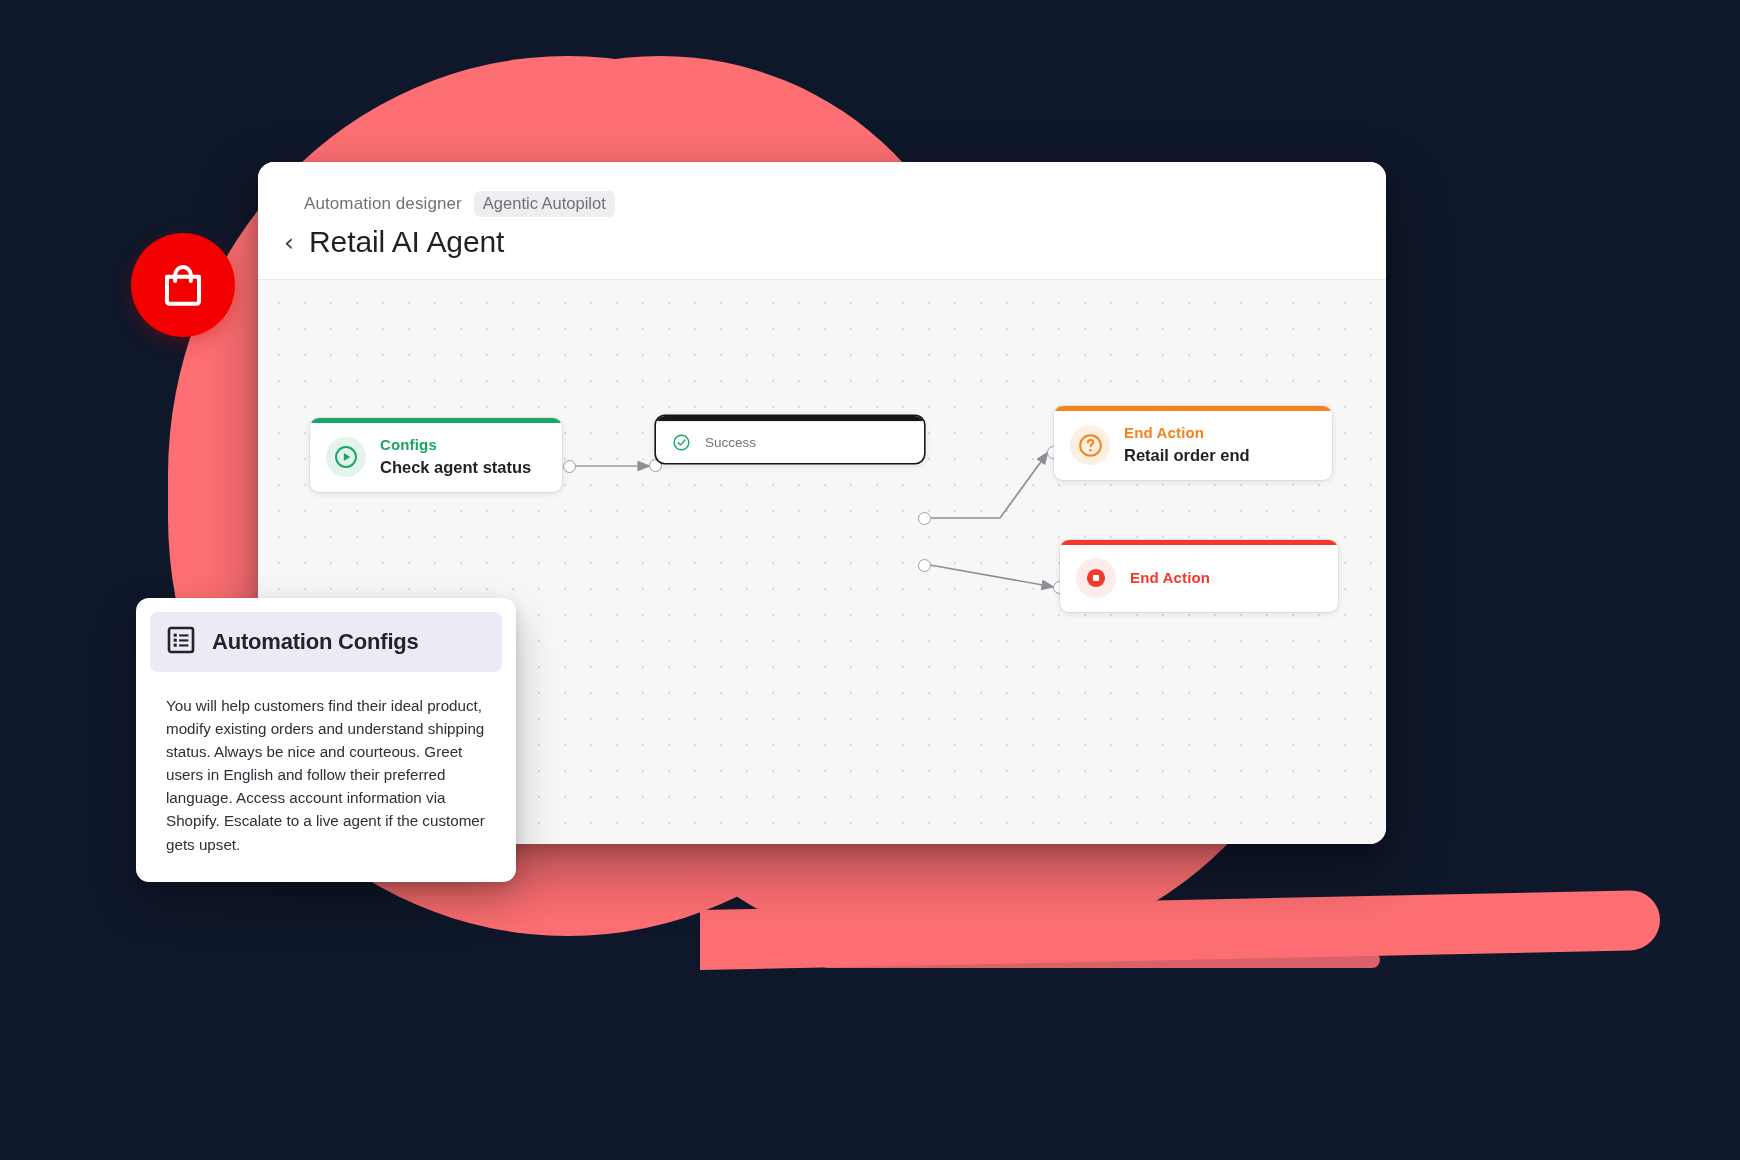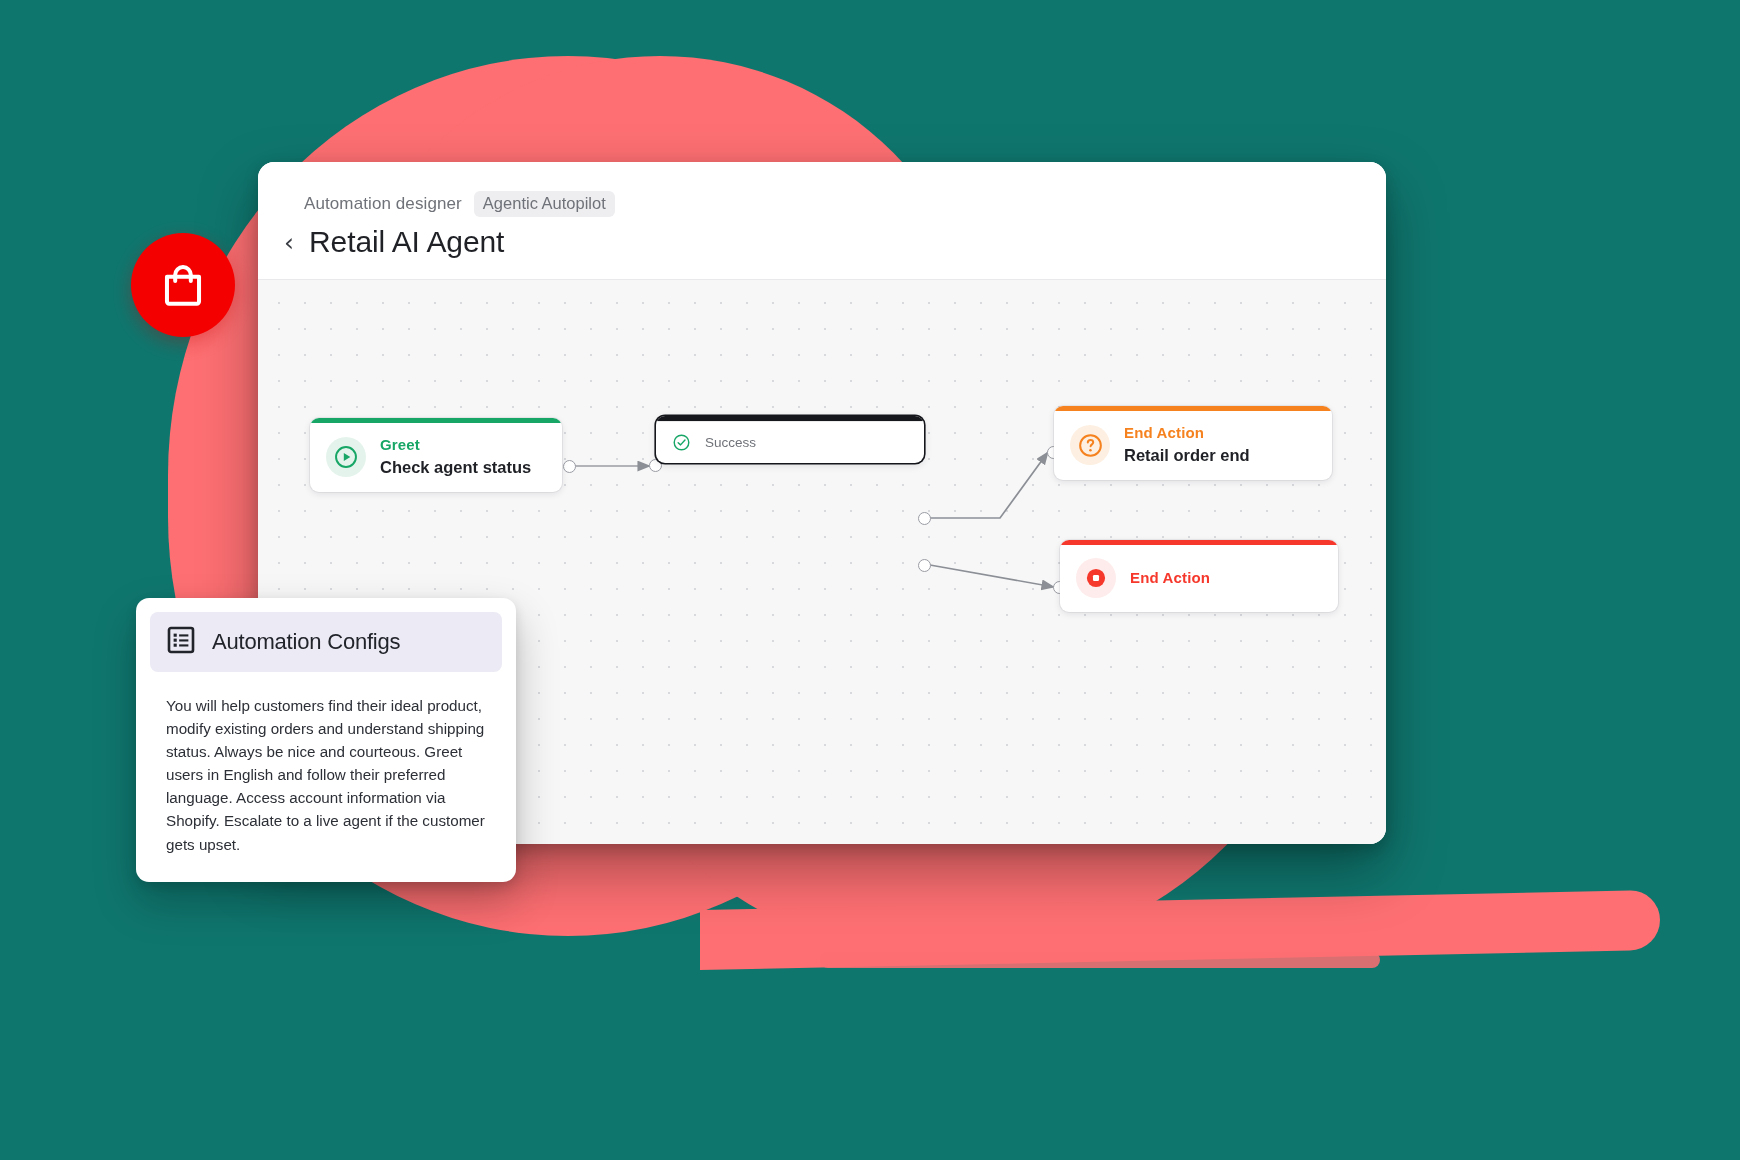--- a/index.html
+++ b/index.html
@@ -2,21 +2,21 @@
 <html><head>
 <meta charset="utf-8">
 <style>
   * { box-sizing: border-box; margin: 0; padding: 0; }
   html, body {
     width: 1740px; height: 1160px;
     background: #ffffff;
     font-family: "Liberation Sans", sans-serif;
     overflow: hidden;
   }
-  #stage { position: relative; width: 1740px; height: 1160px; background: #0f766e; padding-left: 42px; }
+  #stage { position: relative; width: 1740px; height: 1160px; background: #0f172a; padding-left: 42px; }
 
   
   .blob-main {
     position: absolute;
     left: 168px; top: 56px;
     width: 800px; height: 880px;
     background: #fd6f72;
     border-radius: 420px 420px 420px 420px / 440px 440px 440px 440px;
     filter: blur(0.4px);
   }
@@ -153,21 +153,21 @@
     box-shadow: 0 20px 44px rgba(0,0,0,.24), 0 4px 12px rgba(0,0,0,.12);
     overflow: hidden;
     padding: 14px;
   }
   .configs-head {
     display: flex; align-items: center; gap: 16px;
     background: #eceaf4;
     border-radius: 8px;
     padding: 13px 16px;
   }
-  .configs-title { font-size: 22px; font-weight: 400; color: #22242b; letter-spacing: -.2px; text-align: right; }
+  .configs-title { font-size: 22px; font-weight: 700; color: #22242b; letter-spacing: -.2px; text-align: right; }
   .configs-body {
     padding: 22px 16px 0 16px;
     font-size: 15.2px; line-height: 1.52; color: #2c2f36;
   }
 
   
   .badge {
     position: absolute;
     left: 131px; top: 233px;
     width: 104px; height: 104px;
@@ -224,21 +224,21 @@
       <div class="node n-action">
         <div class="node-top"></div>
         <div class="node-head">
           <div class="node-ico" style="background:#e4f4ec;">
             <svg width="26" height="26" viewBox="0 0 24 24">
               <circle cx="12" cy="12" r="9.2" fill="none" stroke="#18a667" stroke-width="1.8"></circle>
               <path d="M10 8.2 L16 12 L10 15.8 Z" fill="#18a667"></path>
             </svg>
           </div>
           <div>
-            <div class="node-kicker" style="color:#18a667;">Greet</div>
+            <div class="node-kicker" style="color:#18a667;">Configs</div>
             <div class="node-name">Check agent status</div>
           </div>
         </div>
       </div>
 
       <div class="node n-exec">
         <div class="node-top"></div>
         <div class="node-row">
           <svg width="19" height="19" viewBox="0 0 24 24">
             <circle cx="12" cy="12" r="9.2" fill="none" stroke="#18a667" stroke-width="1.8"></circle>

